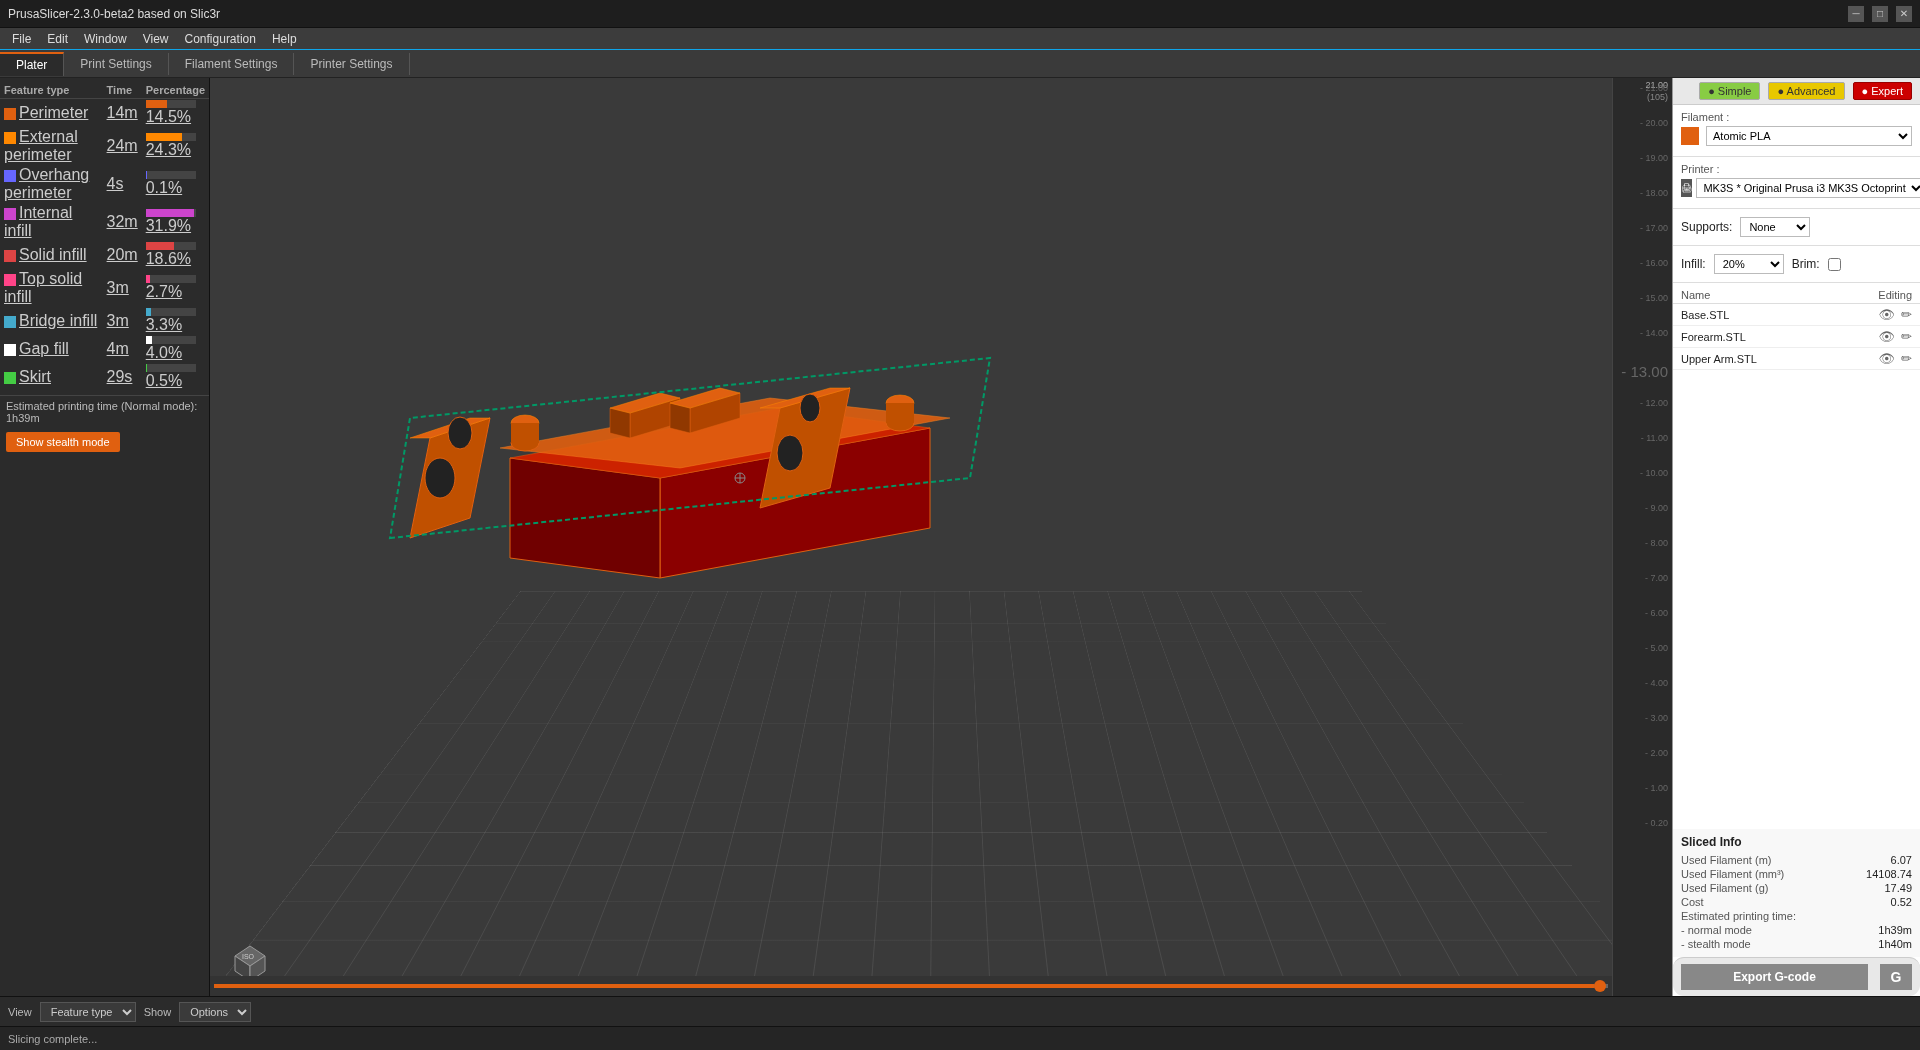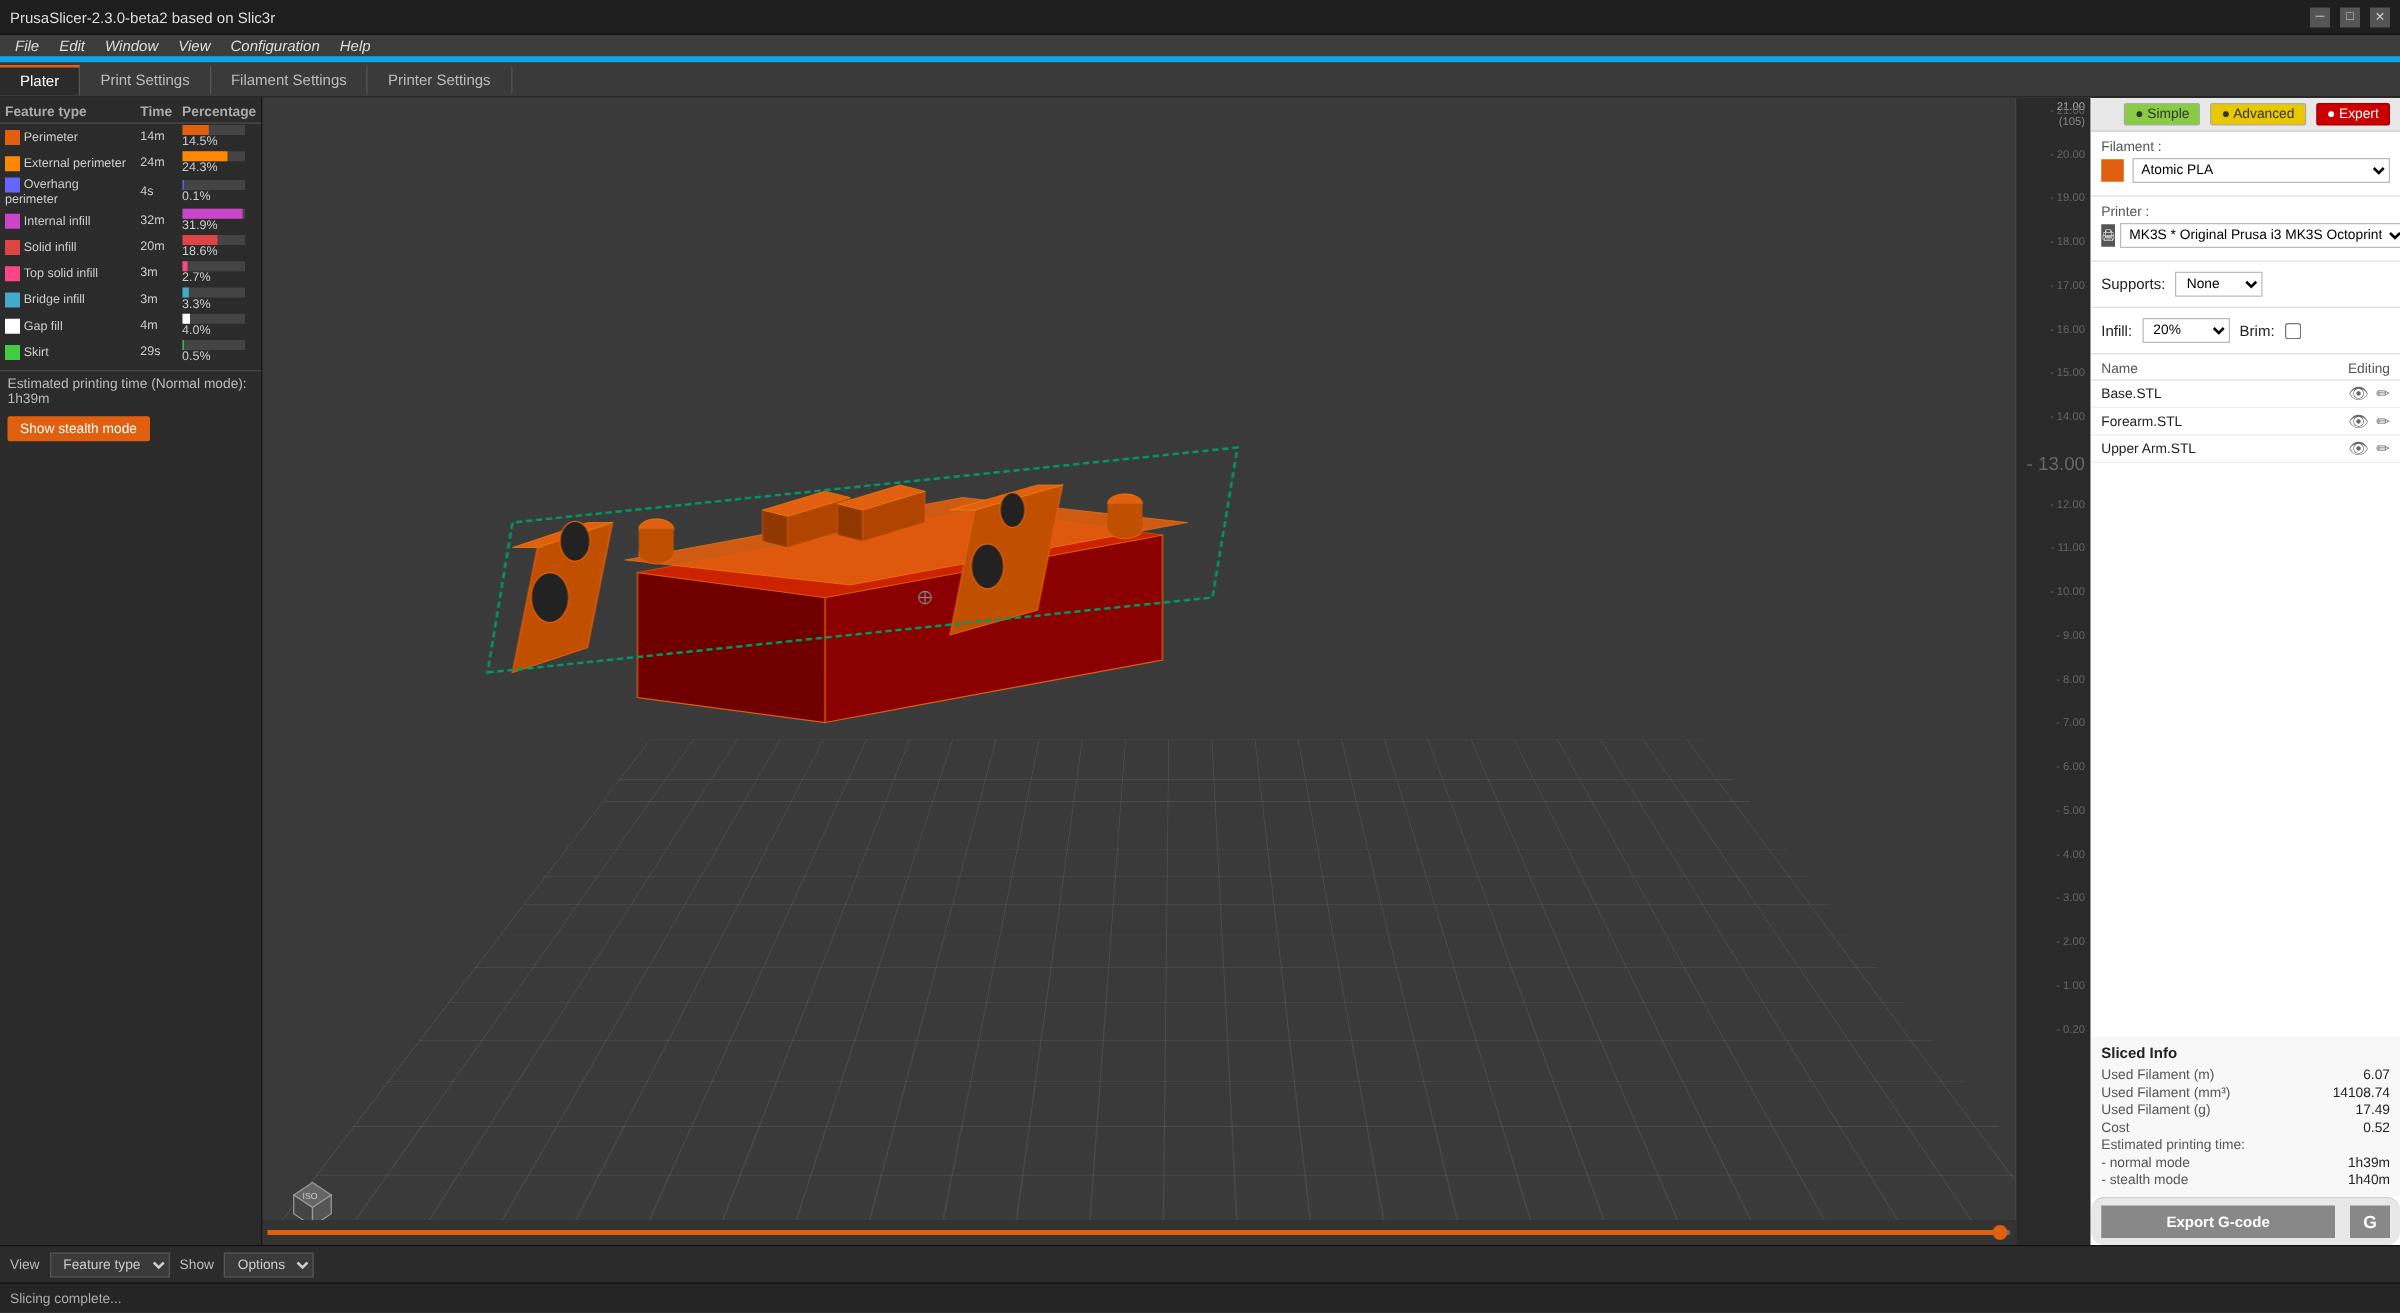--- a/index.html
+++ b/index.html
@@ -32,22 +32,21 @@
       font-size: 10px;
       display: flex; align-items: center; justify-content: center;
     }
     
     #menubar {
       height: 22px;
       background: #3c3c3c;
       display: flex;
       align-items: center;
       padding: 0 4px;
-      border-bottom: 5px solid #0ea5e9;
-      font-style: italic;
+      border-bottom: 1px solid #0ea5e9;
     }
     .menu-item {
       padding: 2px 8px;
       cursor: pointer;
       color: #ddd;
       font-size: 12px;
     }
     
     #tabbar {
       height: 28px;
@@ -85,22 +84,23 @@
     .feature-table { width: 100%; border-collapse: collapse; }
     .feature-table th {
       text-align: left;
       padding: 2px 4px;
       color: #aaa;
       font-size: 11px;
       border-bottom: 1px solid #444;
     }
     .feature-table td {
       padding: 1px 4px;
-      font-size: 10px;
+      font-size: 16px;
       color: #ccc;
+      text-decoration: underline;
     }
     .feature-color {
       width: 12px; height: 12px;
       display: inline-block;
       margin-right: 3px;
       vertical-align: middle;
     }
     .bar-cell { width: 60px; }
     .bar-container {
       height: 8px;

